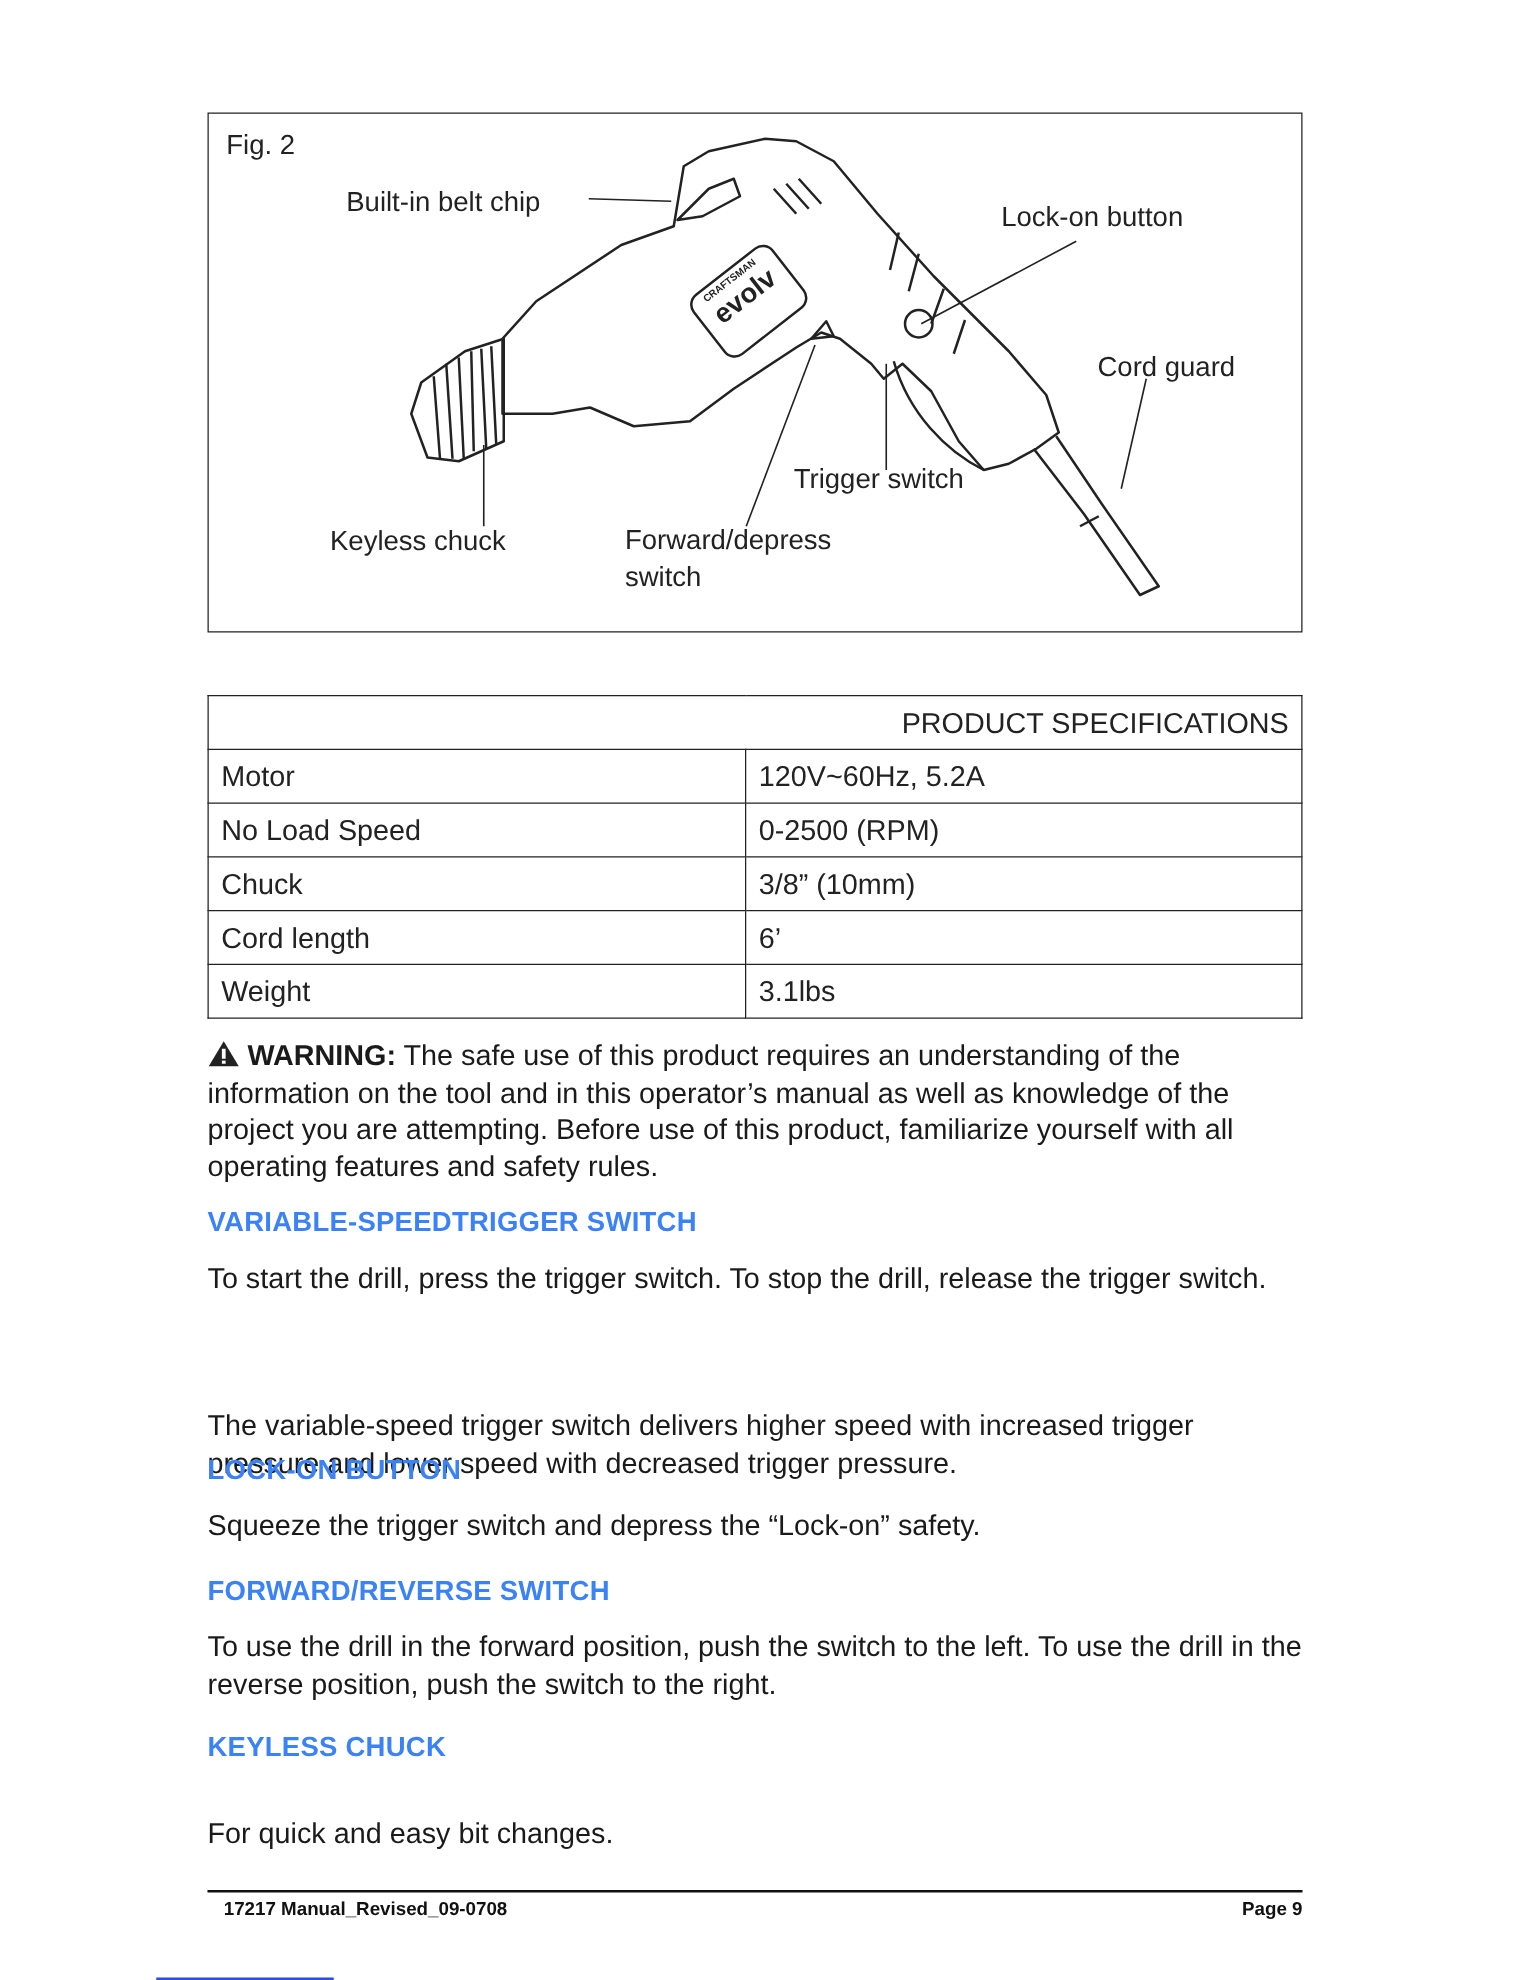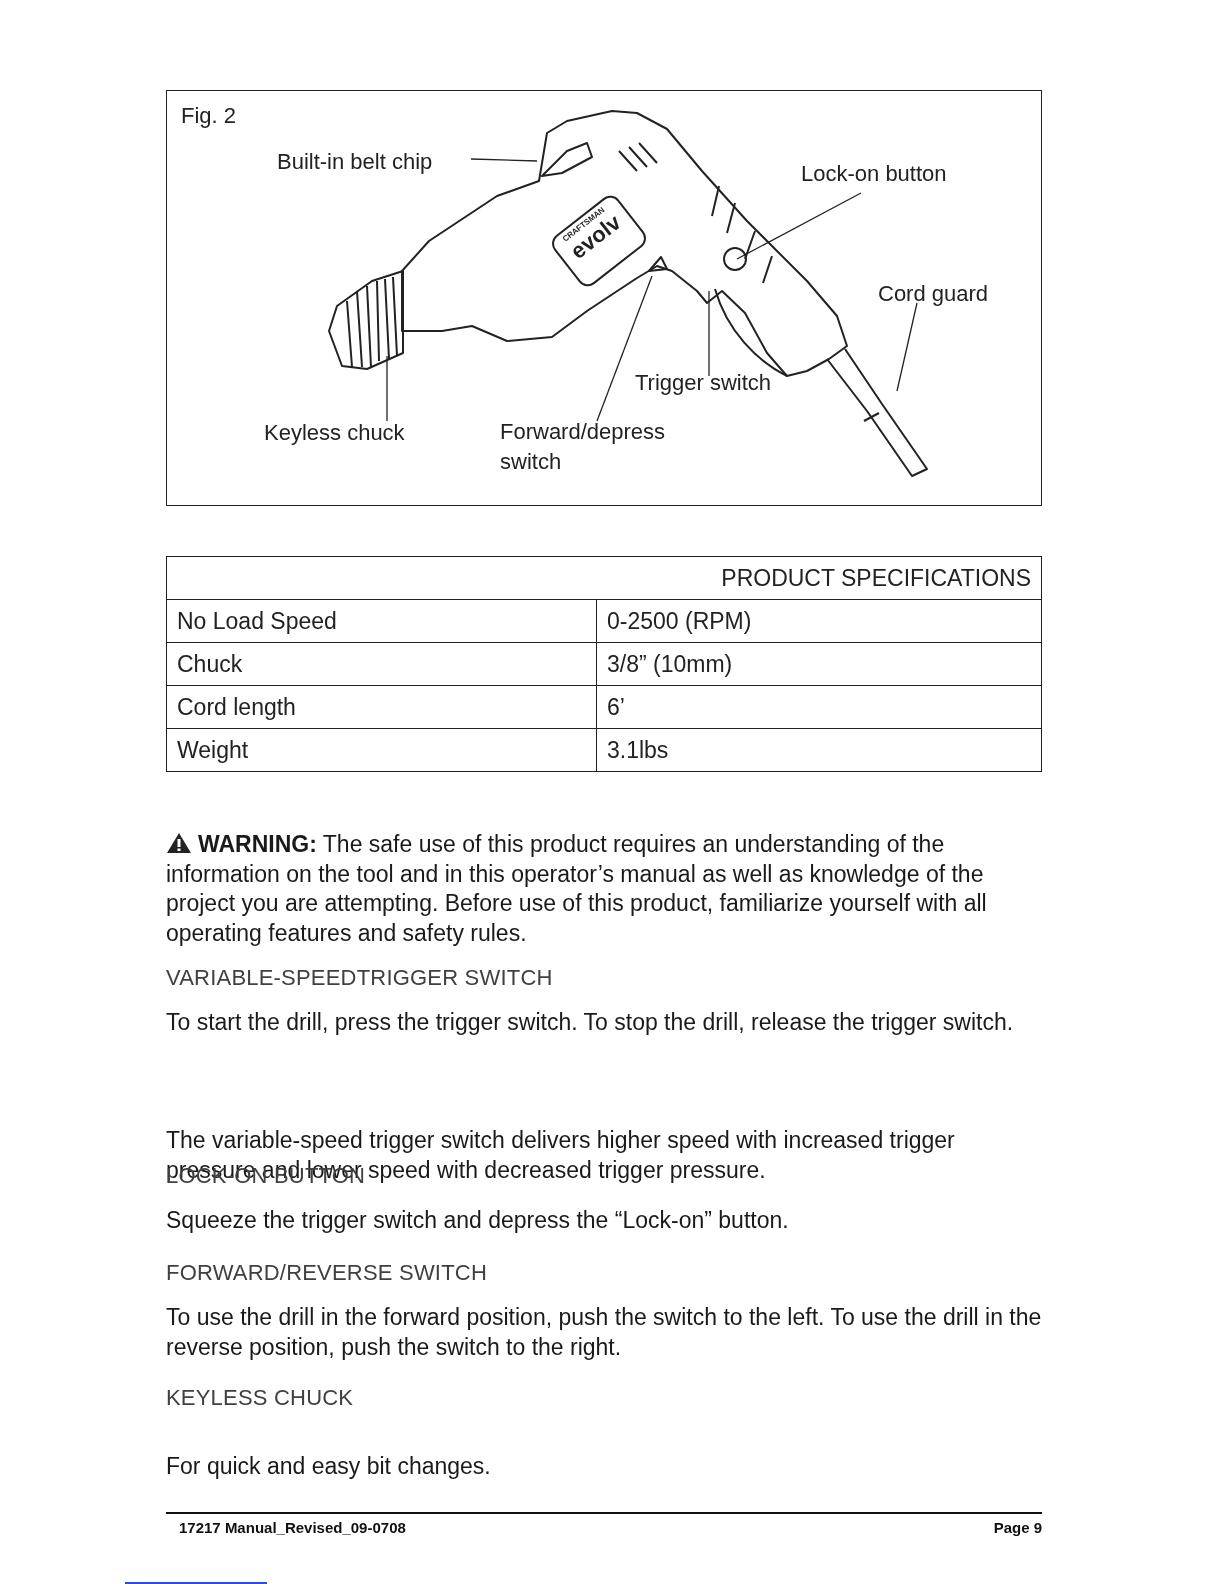--- a/index.html
+++ b/index.html
@@ -8,21 +8,21 @@
   .fig-box { position:absolute; left:166px; top:90px; width:876px; height:416px;
              border:1.5px solid #222; box-sizing:border-box; }
   .fig-label { position:absolute; font-size:22px; color:#222; white-space:nowrap; }
   .fig-svg { position:absolute; left:0; top:0; }
   table.spec { position:absolute; left:166px; top:556px; width:876px;
                border-collapse:collapse; font-size:23px; }
   table.spec td { border:1.5px solid #222; padding:0 10px; height:42px; color:#222; }
   table.spec td.head { text-align:right; }
   table.spec td.col1 { width:409px; }
   .text { position:absolute; left:166px; width:880px; font-size:23px; line-height:29.5px; color:#1a1a1a; }
-  .h { position:absolute; left:166px; font-size:22px; font-weight:normal; color:#404040; letter-spacing:0.2px; }
+  .h { position:absolute; left:166px; font-size:22px; font-weight:bold; color:#3b82f6; letter-spacing:0.2px; }
   .warn-tri { display:inline-block; vertical-align:-2px; margin-right:6px; }
   .footer-line { position:absolute; left:166px; top:1512px; width:876px; height:0; border-top:2px solid #111; }
   .footer { position:absolute; top:1519px; font-size:15px; font-weight:bold; color:#111; }
   .blue-line { position:absolute; left:125px; top:1582px; width:142px; height:0; border-top:2px solid #2a4de0; }
 </style>
 </head>
 <body>
 
 <div class="fig-box">
   <svg class="fig-svg" width="876" height="416" viewBox="0 0 876 416">
@@ -68,20 +68,24 @@
   <div class="fig-label" style="left:333px;top:328px;">Forward/depress</div>
   <div class="fig-label" style="left:333px;top:358px;">switch</div>
 </div>
 
 <table class="spec">
   <tbody>
       <tr>
         <td class="head" colspan="2">PRODUCT SPECIFICATIONS</td>
       </tr>
   <tr>
+    <td class="col1">Motor</td>
+    <td>120V~60Hz, 5.2A</td>
+  </tr>
+  <tr>
     <td class="col1">No Load Speed</td>
     <td>0-2500 (RPM)</td>
   </tr>
   <tr>
     <td class="col1">Chuck</td>
     <td>3/8” (10mm)</td>
   </tr>
   <tr>
     <td class="col1">Cord length</td>
     <td>6’</td>
@@ -99,21 +103,21 @@
     <rect x="11.5" y="7" width="3" height="8" fill="#fff"></rect>
     <rect x="11.5" y="16.5" width="3" height="2.5" fill="#fff"></rect>
   </svg><b>WARNING:</b><span> The safe use of this product requires an understanding of the information on the tool and in this operator’s manual as well as knowledge of the project you are attempting. Before use of this product, familiarize yourself with all operating features and safety rules.</span>
 </div>
 
 <div class="h" style="top:965px;">VARIABLE-SPEEDTRIGGER SWITCH</div>
 <div class="text" style="top:1008px;">To start the drill, press the trigger switch. To stop the drill, release the trigger switch.</div>
 <div class="text" style="top:1082px;margin-top:44px;">The variable-speed trigger switch delivers higher speed with increased trigger pressure and lower speed with decreased trigger pressure.</div>
 
 <div class="h" style="top:1163px;">LOCK-ON BUTTON</div>
-<div class="text" style="top:1206px;">Squeeze the trigger switch and depress the “Lock-on” button.</div>
+<div class="text" style="top:1206px;">Squeeze the trigger switch and depress the “Lock-on” safety.</div>
 
 <div class="h" style="top:1260px;">FORWARD/REVERSE SWITCH</div>
 <div class="text" style="top:1303px;">To use the drill in the forward position, push the switch to the left. To use the drill in the reverse position, push the switch to the right.</div>
 
 <div class="h" style="top:1385px;">KEYLESS CHUCK</div>
 <div class="text" style="top:1428px;margin-top:24px;">For quick and easy bit changes.</div>
 
 <div class="footer-line"></div>
 <div class="footer" style="left:179px;">17217 Manual_Revised_09-0708</div>
 <div class="footer" style="right:182px;">Page 9</div>

